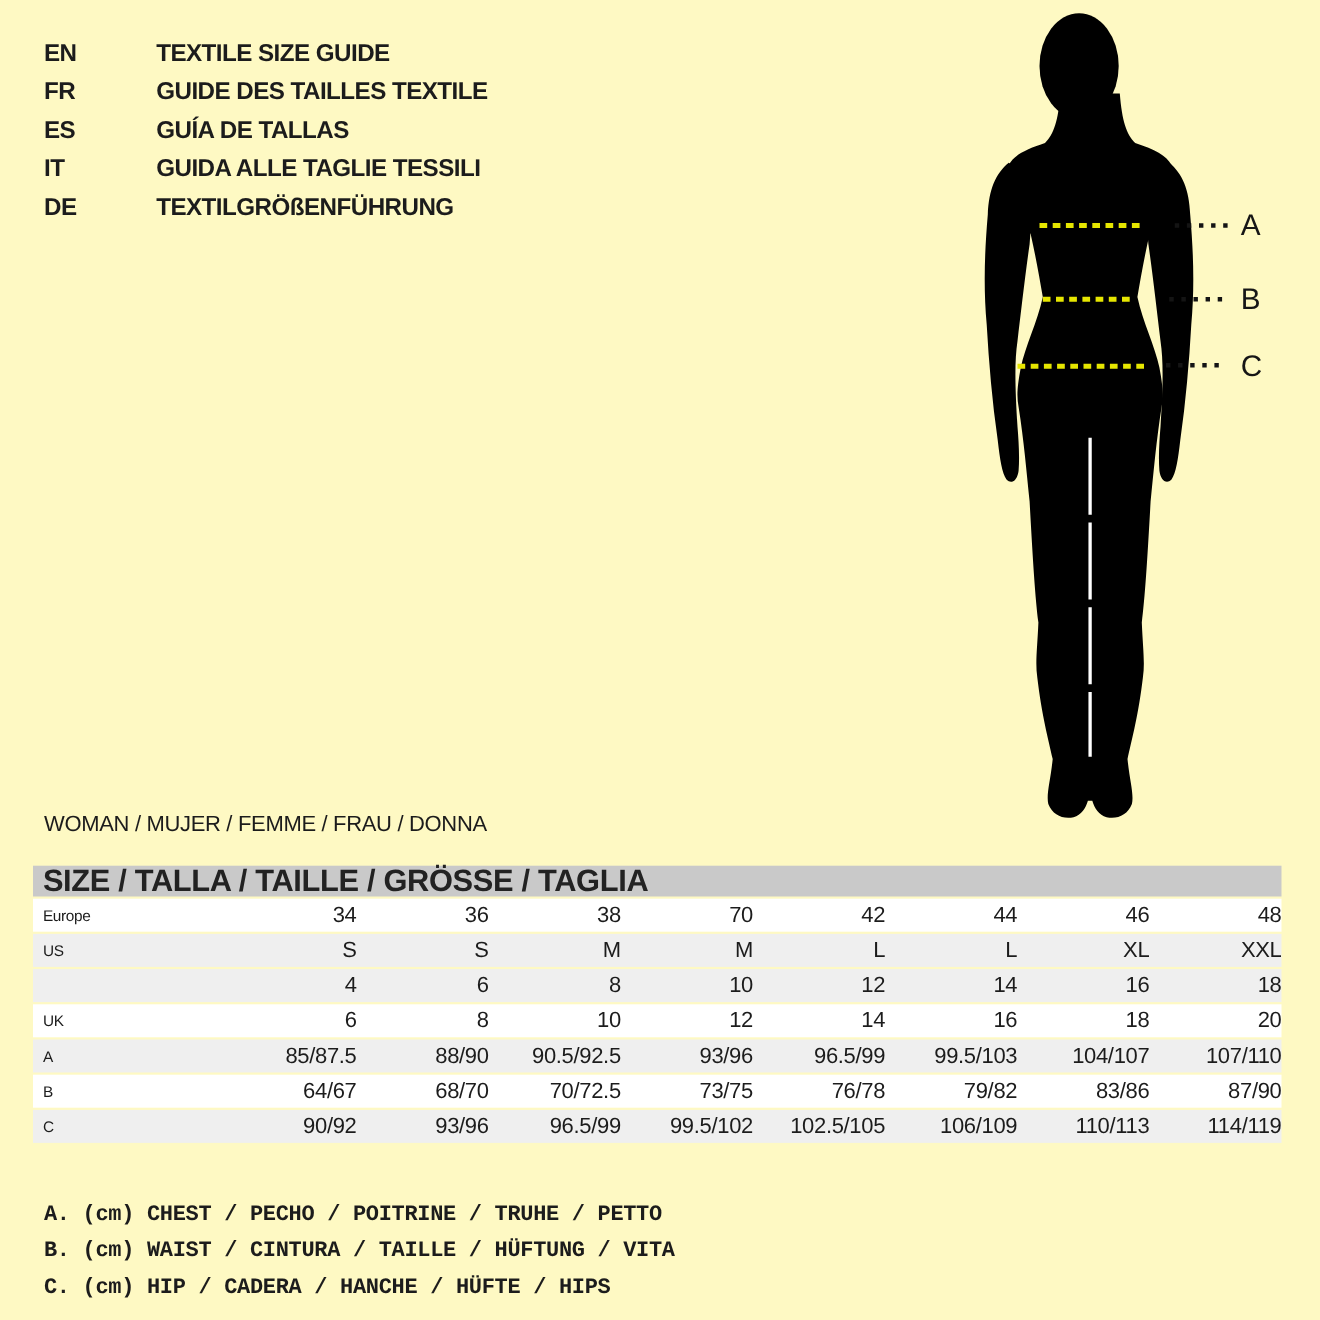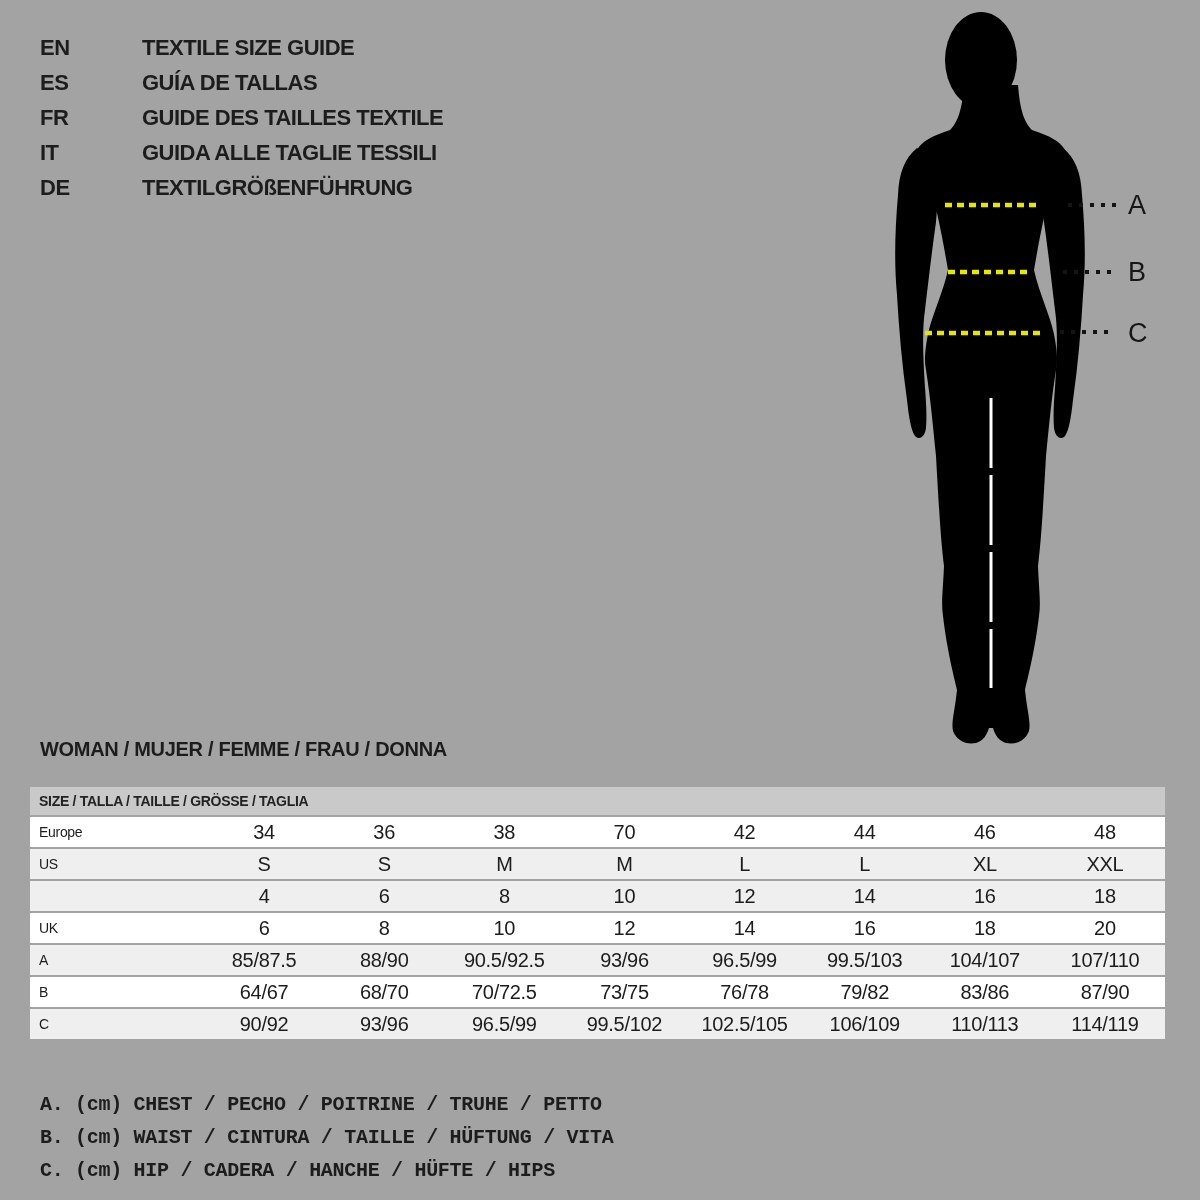--- a/index.html
+++ b/index.html
@@ -1,64 +1,64 @@
 <!DOCTYPE html>
 <html><head>
 <meta charset="utf-8">
 <style>
   html,body{margin:0;padding:0;background:#fff;}
   #canvas{
-    position:relative;width:1200px;height:1200px;background:#a3a3a3;
+    position:relative;width:1200px;height:1200px;background:#fef9c3;
     font-family:"Liberation Sans","DejaVu Sans",sans-serif;color:#1c1c1c;
     overflow:hidden;
   }
   
   .lang-block{position:absolute;left:40px;top:30px;}
   .lang-row{display:flex;height:35px;align-items:center;}
   .lang-code{width:78px;font-weight:bold;font-size:22px;letter-spacing:-0.5px;}
   .lang-label{font-weight:bold;font-size:22px;letter-spacing:-0.5px;white-space:nowrap;margin-left:24px;}
   
   .figure-wrap{position:absolute;left:880px;top:0;width:320px;height:760px;}
   .figure-wrap svg{display:block;}
   .measure-letter{font-family:"Liberation Sans","DejaVu Sans",sans-serif;font-size:27px;fill:#161616;}
   
-  .section-heading{position:absolute;left:40px;top:738px;font-weight:bold;font-size:20px;letter-spacing:-0.3px;text-align:right;}
+  .section-heading{position:absolute;left:40px;top:738px;font-weight:normal;font-size:20px;letter-spacing:-0.3px;text-align:right;}
   
   .size-table{position:absolute;left:30px;top:787px;width:1135px;}
   .table-header{
-    height:28px;line-height:28px;background:#c9c9c9;font-weight:bold;font-size:14px;
+    height:28px;line-height:28px;background:#c9c9c9;font-weight:bold;font-size:28px;
     padding-left:9px;letter-spacing:-0.3px;color:#222;
   }
   .trow{display:flex;height:30px;align-items:center;margin-top:2px;background:#ffffff;}
   .trow[data-variant="shaded"]{background:#efefef;}
   .trow .rlabel{width:165px;padding-left:9px;font-size:14px;letter-spacing:-0.3px;}
-  .trow .cell{flex:1;text-align:center;font-size:20px;letter-spacing:-0.3px;}
+  .trow .cell{flex:1;text-align:right;font-size:20px;letter-spacing:-0.3px;}
   
   .legend-block{position:absolute;left:40px;top:1088px;}
   .legend-line{height:33px;line-height:33px;font-weight:bold;font-size:20px;letter-spacing:-0.3px;white-space:nowrap;font-family:Liberation Mono, monospace;}
 </style>
 </head>
 <body>
 
 <div id="canvas">
 
   <div class="lang-block">
     <div class="lang-row">
       <span class="lang-code">EN</span>
       <span class="lang-label">TEXTILE SIZE GUIDE</span>
     </div>
 
     <div class="lang-row">
+      <span class="lang-code">FR</span>
+      <span class="lang-label">GUIDE DES TAILLES TEXTILE</span>
+    </div>
+
+    <div class="lang-row">
       <span class="lang-code">ES</span>
       <span class="lang-label">GUÍA DE TALLAS</span>
-    </div>
-
-    <div class="lang-row">
-      <span class="lang-code">FR</span>
-      <span class="lang-label">GUIDE DES TAILLES TEXTILE</span>
     </div>
 
     <div class="lang-row">
       <span class="lang-code">IT</span>
       <span class="lang-label">GUIDA ALLE TAGLIE TESSILI</span>
     </div>
 
     <div class="lang-row">
       <span class="lang-code">DE</span>
       <span class="lang-label">TEXTILGRÖßENFÜHRUNG</span>

